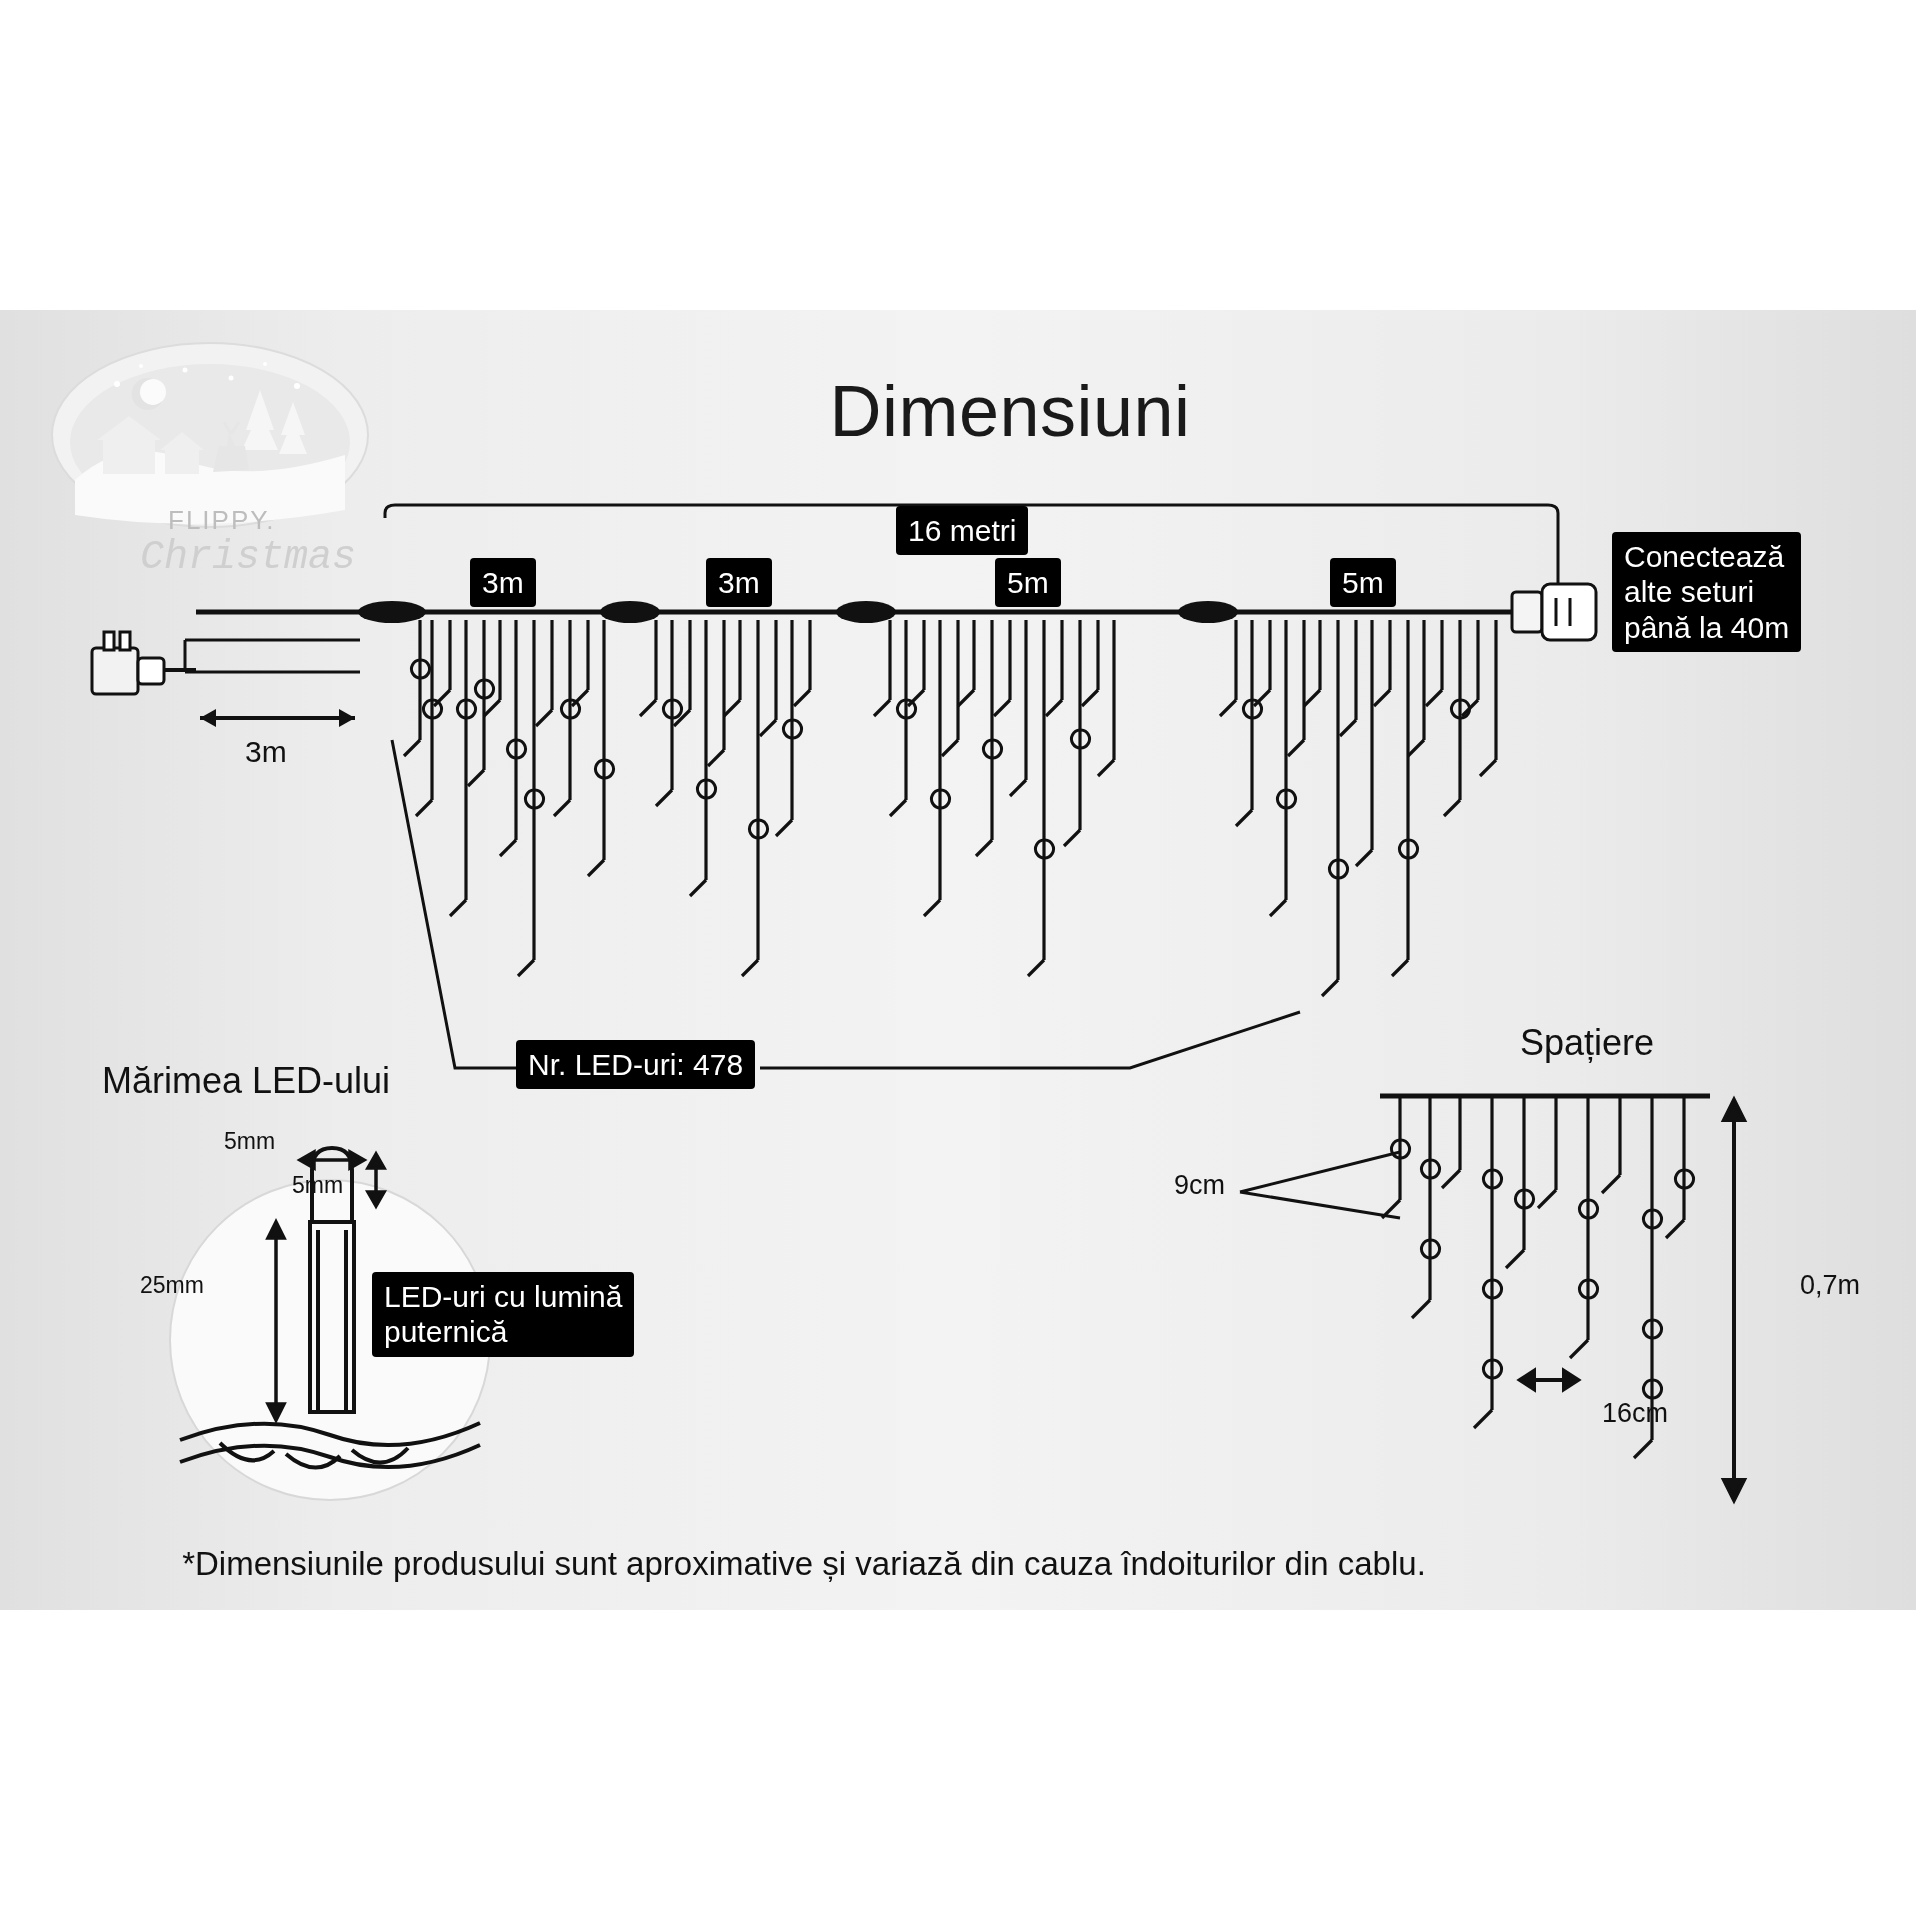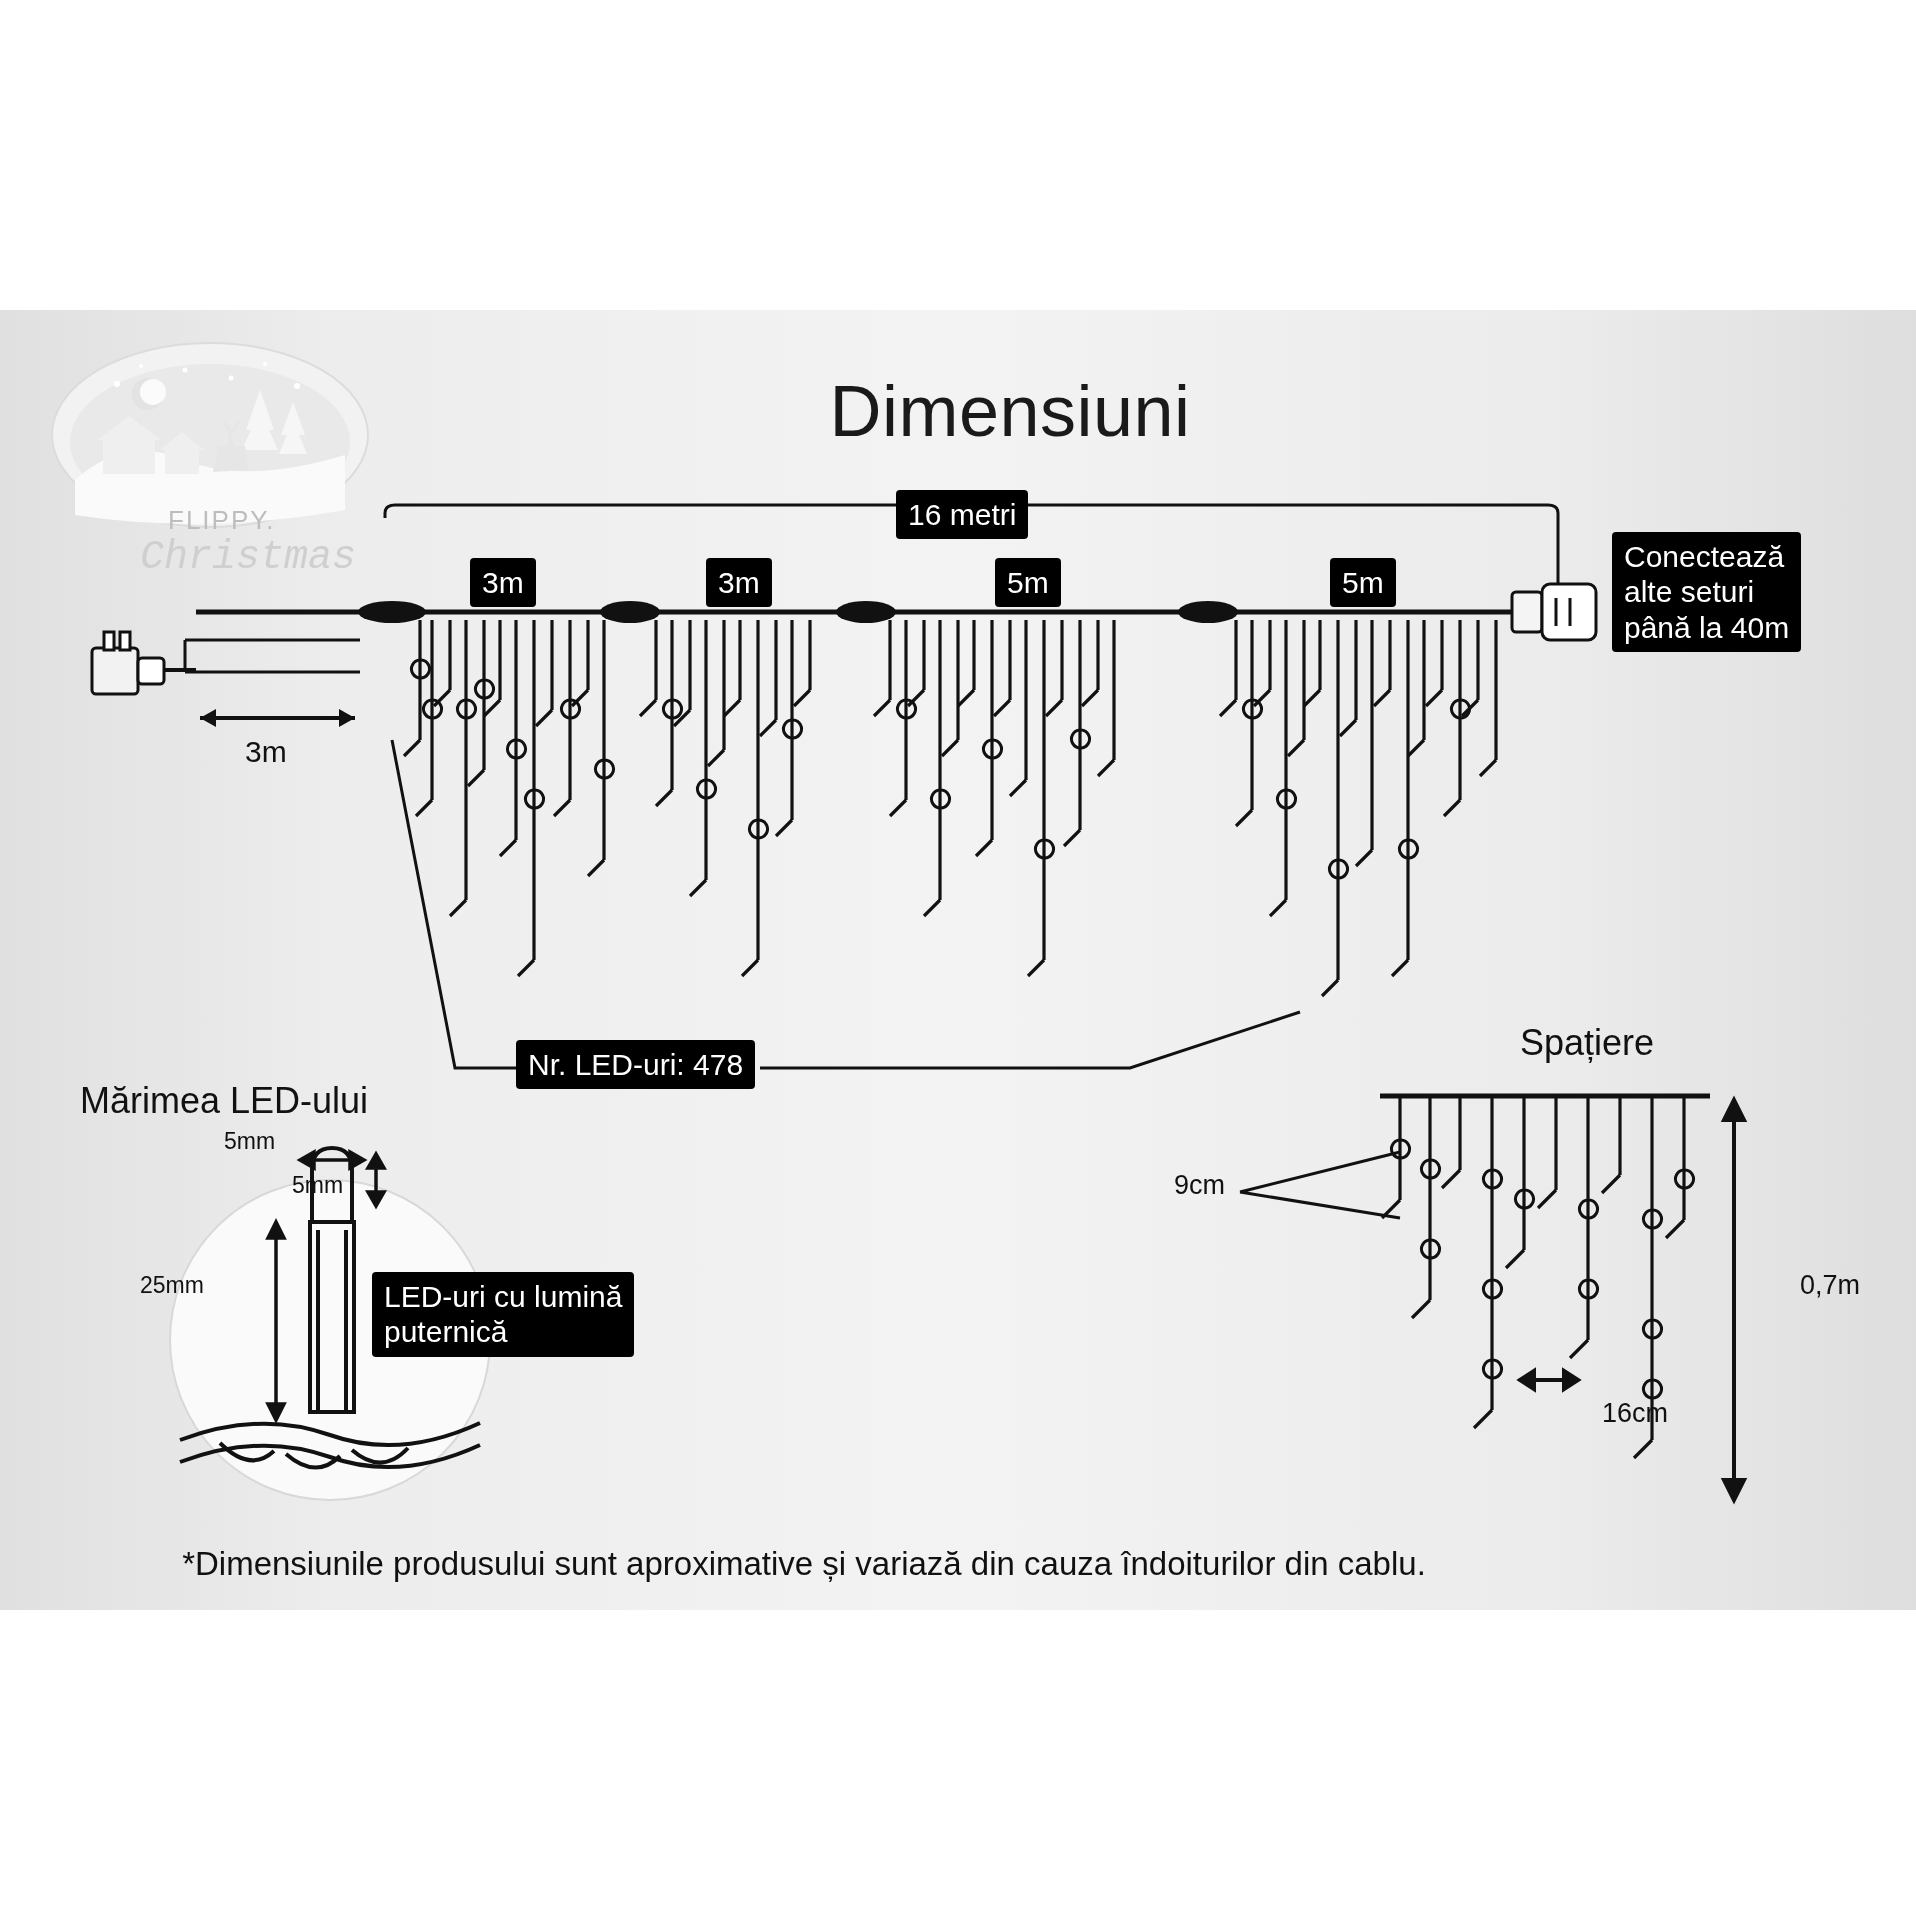--- a/index.html
+++ b/index.html
@@ -236,32 +236,32 @@
         <path d="M1080 730 a9 9 0 1 0 1 0"></path>
           <path d="M1252 700 a9 9 0 1 0 1 0"></path>
         <path d="M1286 790 a9 9 0 1 0 1 0"></path>
           <path d="M1338 860 a9 9 0 1 0 1 0"></path>
         <path d="M1408 840 a9 9 0 1 0 1 0"></path>
           <path d="M1460 700 a9 9 0 1 0 1 0"></path>
       </g>
     </g>
   </svg>
 
-  <div class="chip big" style="left:896px;top:490px;">16 metri</div>
+  <div class="chip big" style="left:896px;top:506px;">16 metri</div>
   <div class="chip big" style="left:470px;top:558px;">3m</div>
   <div class="chip big" style="left:706px;top:558px;">3m</div>
   <div class="chip big" style="left:995px;top:558px;">5m</div>
   <div class="chip big" style="left:1330px;top:558px;">5m</div>
   <div class="plain" style="left:245px;top:735px;">3m</div>
   <div class="chip big" style="left:1612px;top:532px;">Conectează
 alte seturi
 până la 40m</div>
   <div class="chip big" style="left:516px;top:1040px;">Nr. LED-uri: 478</div>
 
-  <div class="plain" style="left:80px;top:1060px;font-size:36px;margin-top:20px;">Mărimea LED-ului</div>
+  <div class="plain" style="left:102px;top:1060px;font-size:36px;">Mărimea LED-ului</div>
 
   <svg width="600" height="420" viewBox="0 0 600 420" style="left:80px;top:1110px;">
     <circle cx="250" cy="230" r="160" fill="#fafafa" stroke="#d8d8d8" stroke-width="2"></circle>
 
     <g stroke="#111" stroke-width="4" fill="none">
       <path d="M232 60 q0 -22 20 -22 q20 0 20 22 L272 112 L232 112 Z"></path>
       <rect x="230" y="112" width="44" height="190"></rect>
       <path d="M238 120 L238 300 M266 120 L266 300"></path>
     </g>
 

